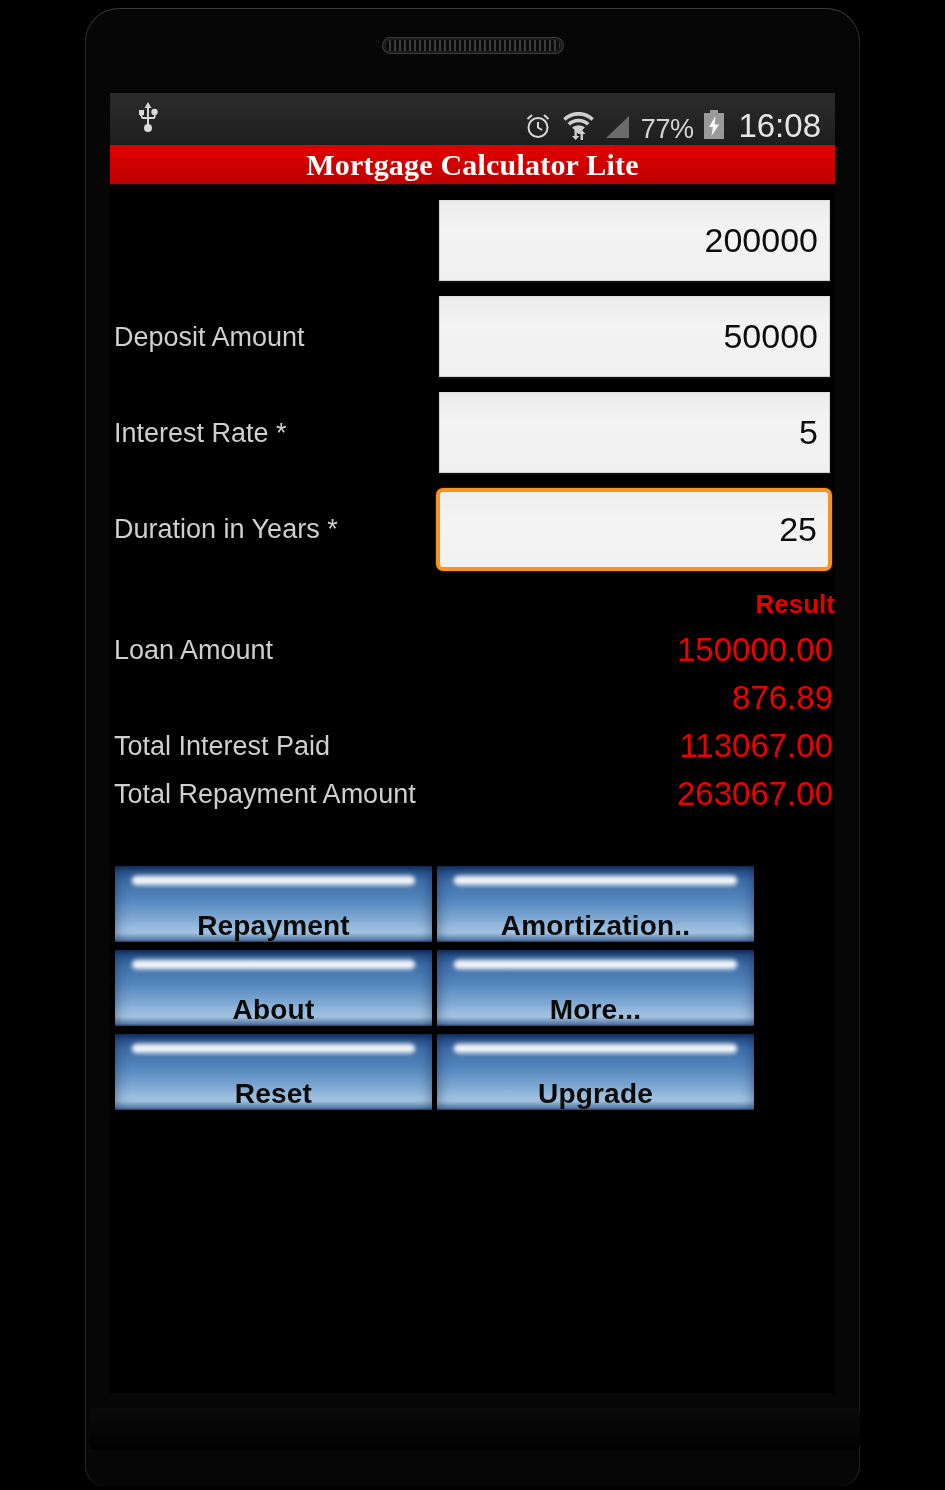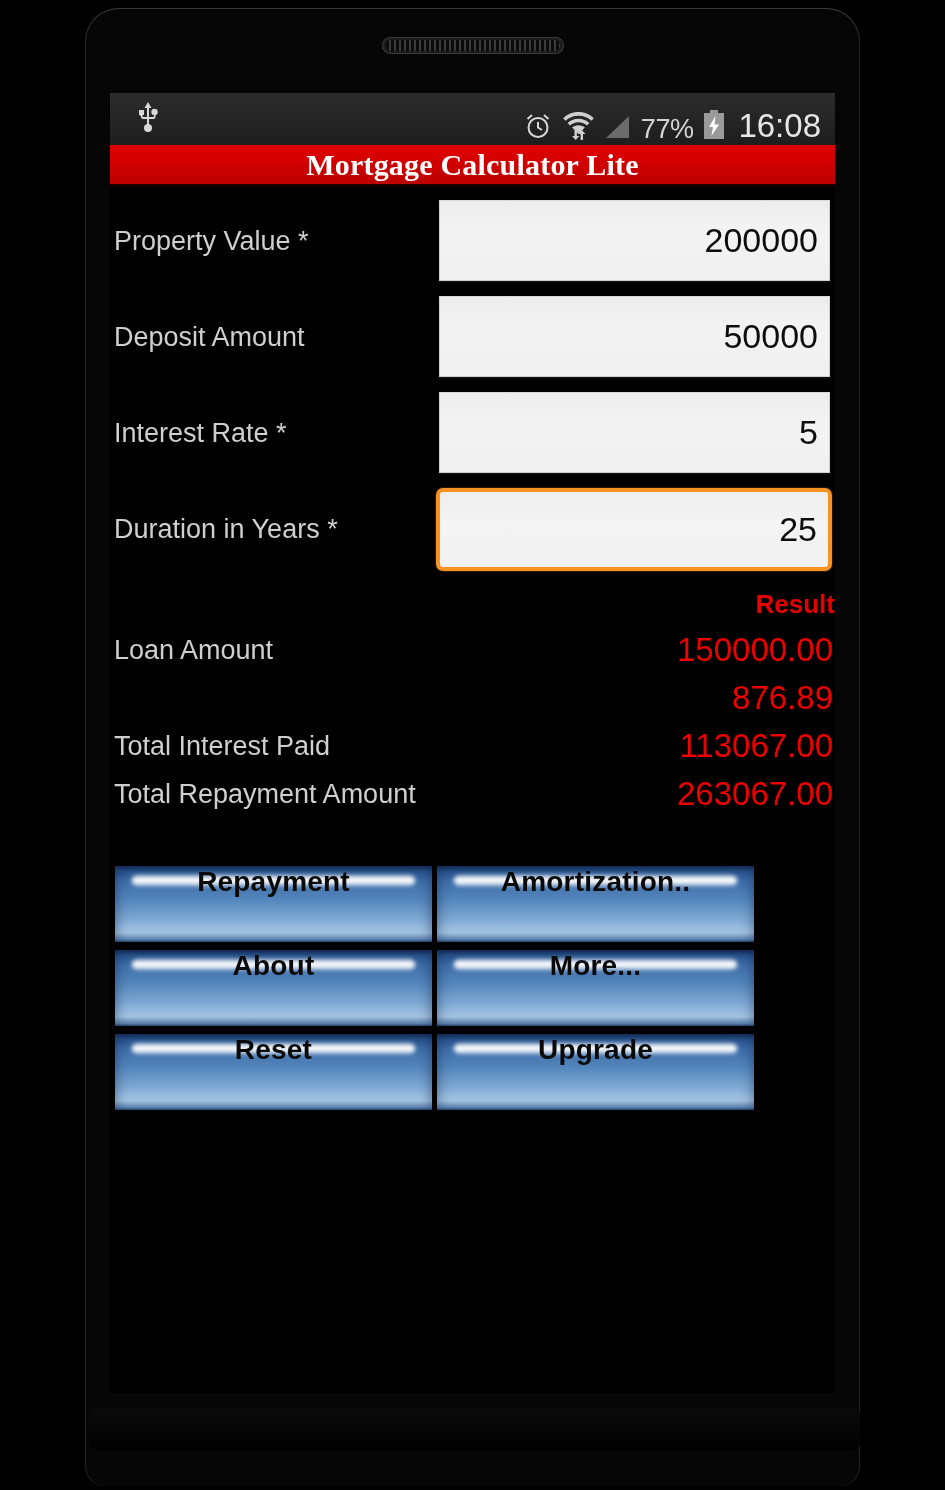--- a/index.html
+++ b/index.html
@@ -219,21 +219,21 @@
       linear-gradient(to bottom,
         #16315c 0%,
         #2a5590 7%,
         #3f6ea8 20%,
         #5386bc 44%,
         #7fa9d3 70%,
         #a9c9e6 88%,
         #6d96c2 97%,
         #2d4e7a 100%);
     display: flex;
-    align-items: flex-start;
+    align-items: flex-end;
     justify-content: center;
     box-shadow: inset 0 0 14px rgba(10,30,70,0.55);
   }
   .app-button .gloss {
     position: absolute;
     left: 17px;
     top: 9px;
     width: 283px;
     height: 11px;
     border-radius: 6px;
@@ -323,21 +323,20 @@
       </div>
     </div>
 
     <div id="title-bar">
       <span id="app-title">Mortgage Calculator Lite</span>
     </div>
 
     <div id="form-area">
 
       <div class="form-row">
-        <span class="form-label">Property Value *</span>
         <div class="form-field">200000</div>
       </div>
 
       <div class="form-row">
         <span class="form-label">Deposit Amount</span>
         <div class="form-field">50000</div>
       </div>
 
       <div class="form-row">
         <span class="form-label">Interest Rate *</span>

